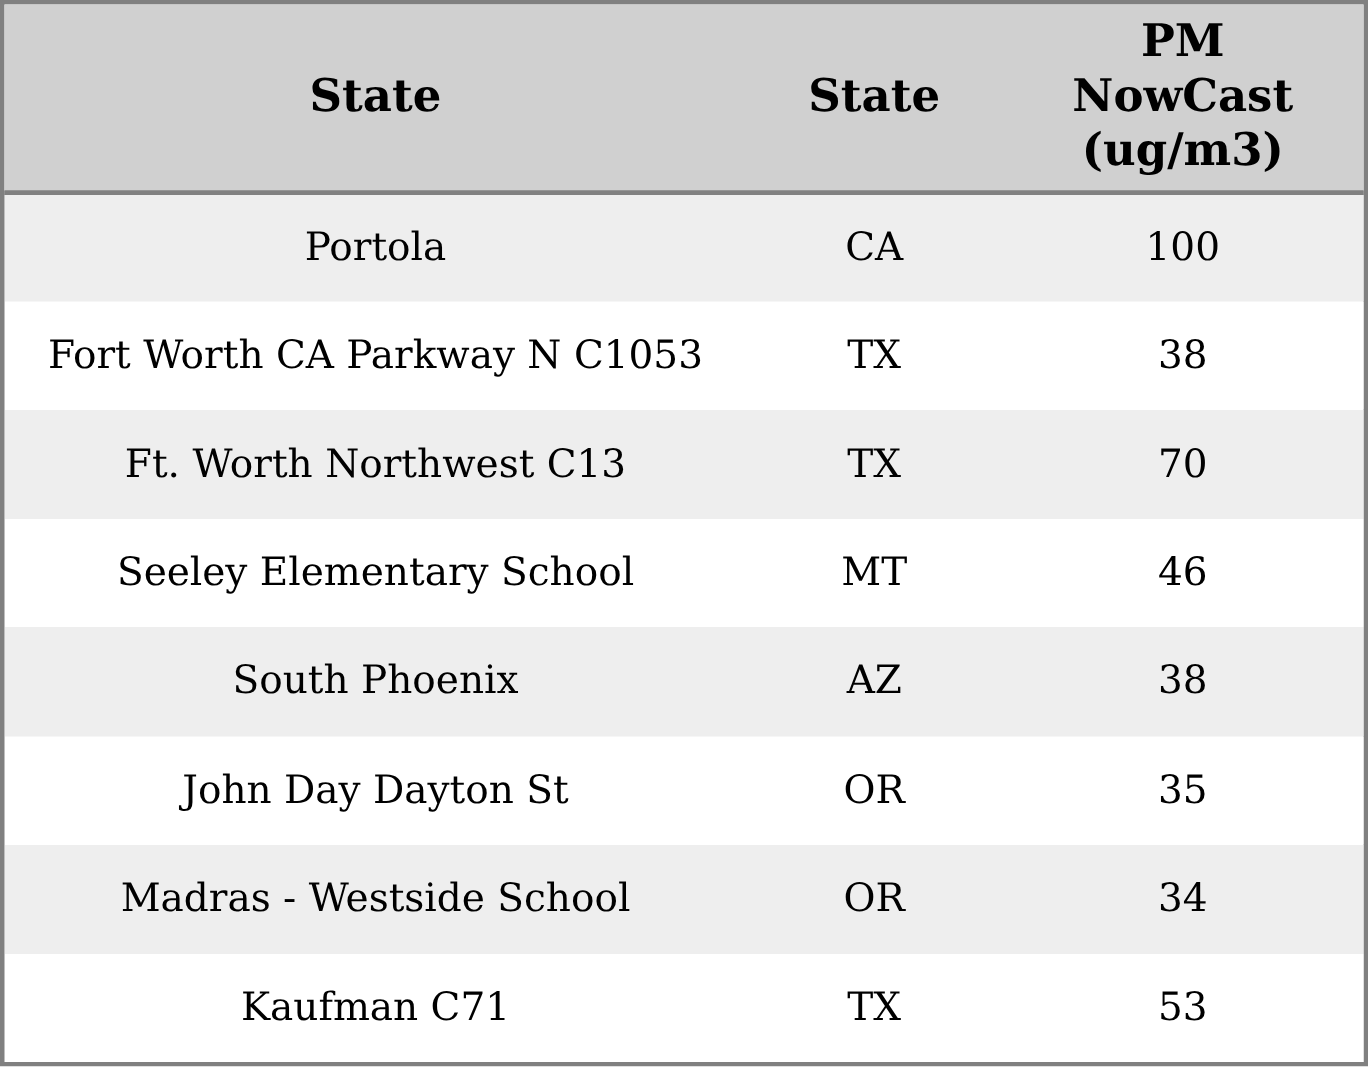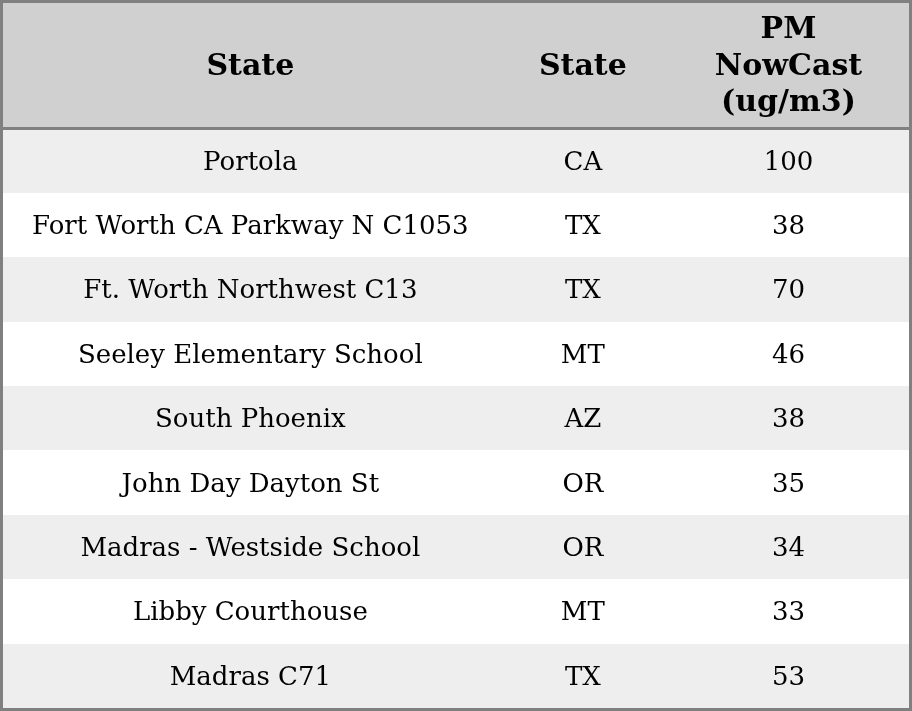--- a/index.html
+++ b/index.html
@@ -113,26 +113,21 @@
     <td>OR</td>
     <td>35</td>
   </tr>
 
   <tr>
     <td>Madras - Westside School</td>
     <td>OR</td>
     <td>34</td>
   </tr>
 
-  <tr>
-    <td>Libby Courthouse</td>
-    <td>MT</td>
-    <td>33</td>
-  </tr>
 
   <tr>
-    <td>Madras C71</td>
+    <td>Kaufman C71</td>
     <td>TX</td>
     <td>53</td>
   </tr>
 </tbody>
   </table>
 </div>
 
 </body></html>

